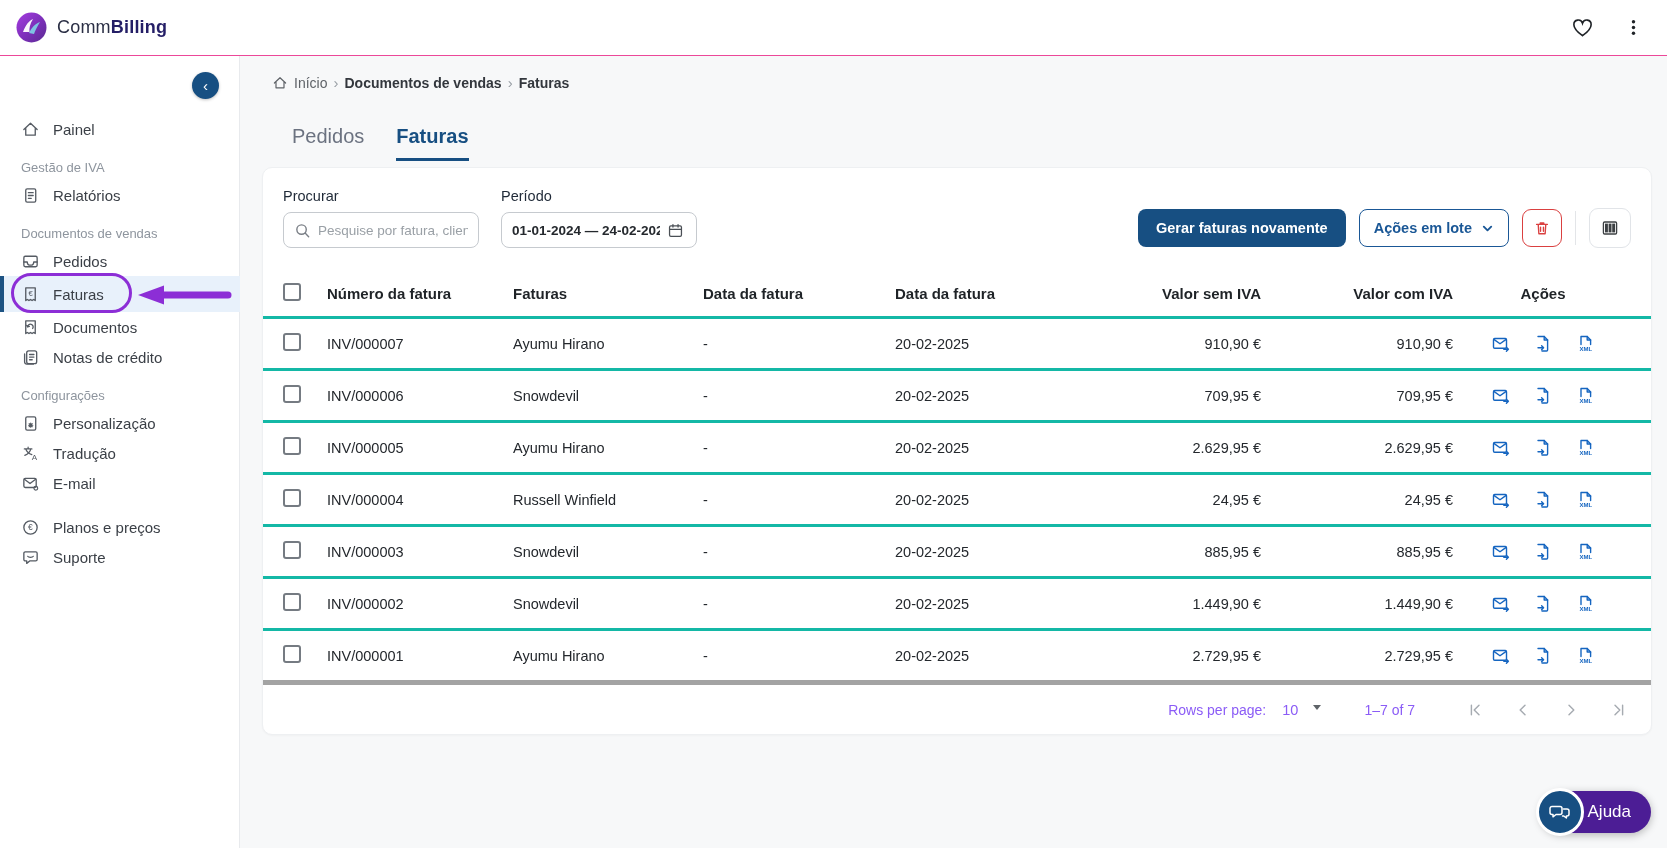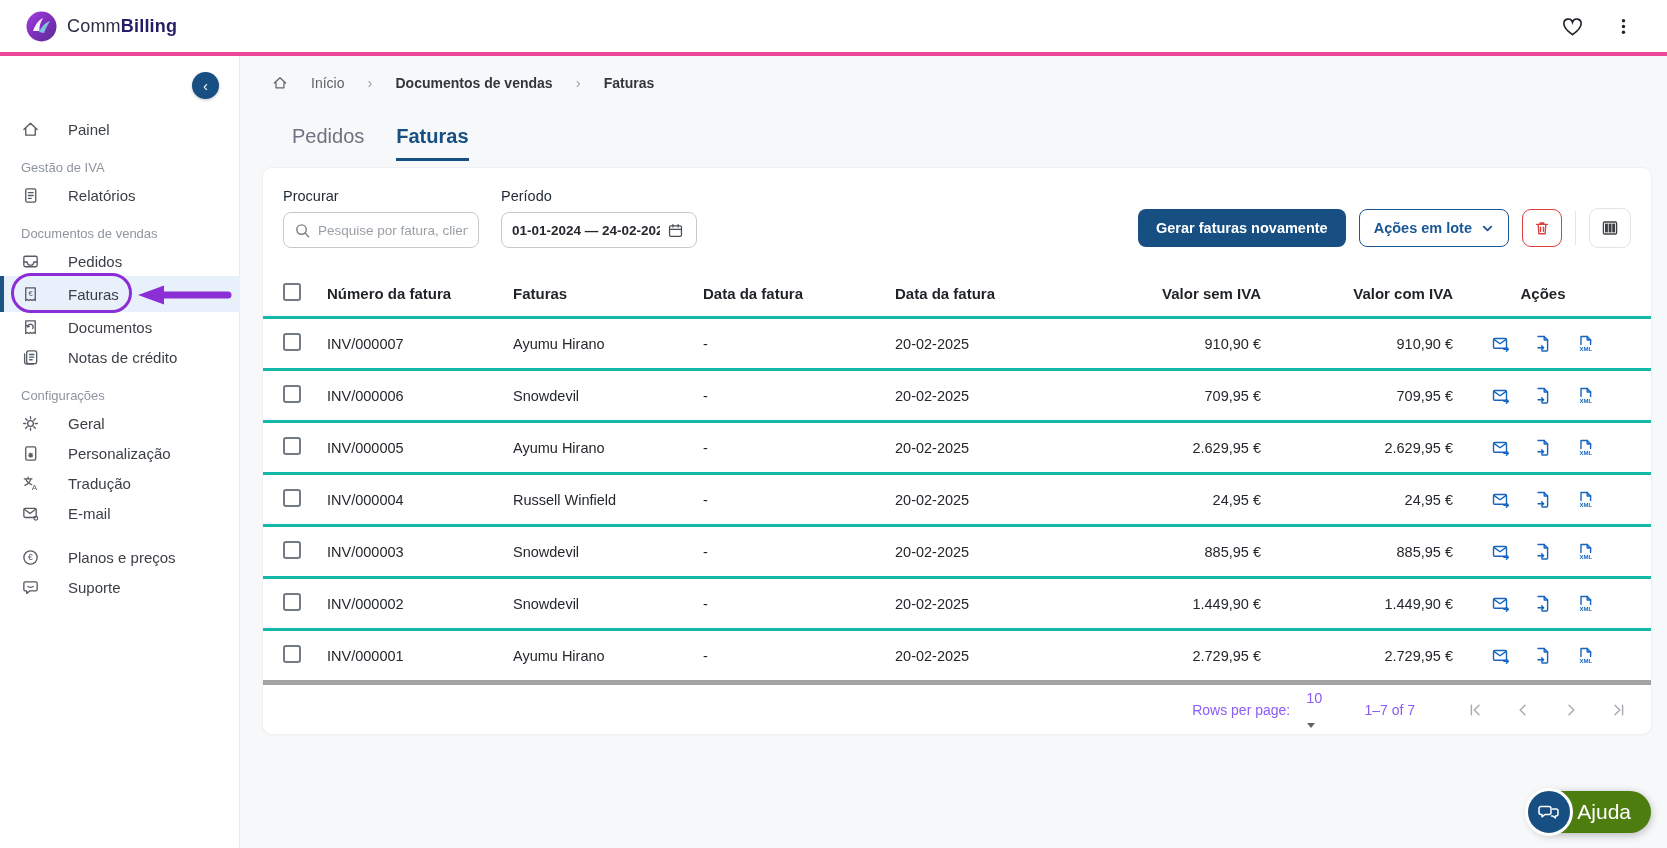--- a/index.html
+++ b/index.html
@@ -5,22 +5,22 @@
   * { margin:0; padding:0; box-sizing:border-box; }
   html,body { width:1667px; height:848px; }
   body {
     font-family:"Liberation Sans","DejaVu Sans",sans-serif;
     background:#f7f8f9; color:#24282d; overflow:hidden; position:relative;
   }
   svg { display:block; }
 
   
   .topbar {
-    height:56px; background:#fff; border-bottom:4px solid #ec4899;
-    display:flex; align-items:center; padding:0 26px;
+    height:56px; background:#fff; border-bottom:1px solid #ec4899;
+    display:flex; align-items:center; padding:0 16px;
   }
   .brand { display:flex; align-items:center; gap:10px; }
   .brand-text { font-size:18px; letter-spacing:.2px; color:#2b2f45; }
   .brand-text b { color:#241e66; font-weight:800; }
   .topbar-right { margin-left:auto; display:flex; align-items:center; gap:26px; padding-right:6px; }
   .icon-btn { background:none; border:none; cursor:pointer; padding:2px; }
 
   
   .shell { display:flex; height:792px; }
 
@@ -32,39 +32,39 @@
   .collapse-btn {
     position:absolute; top:16px; right:20px; width:27px; height:27px;
     border-radius:50%; background:#174f82; color:#fff; border:none;
     font-size:15px; line-height:25px; cursor:pointer; box-shadow:0 1px 3px rgba(0,0,0,.25);
   }
   .nav { margin-top:52px; display:flex; flex-direction:column; }
   .nav-heading {
     font-size:13px; color:#8e959e; margin:16px 0 5px 21px; font-weight:400;
   }
   .nav-item {
-    height:30px; display:flex; align-items:center; gap:28px;
+    height:30px; display:flex; align-items:center; gap:13px;
     padding-left:21px; font-size:15px; color:#3a3f46; cursor:pointer;
     position:relative; border-left:4px solid transparent; margin-left:-4px;
     left:4px; width:240px;
   }
   .nav-item { margin-left:0; left:0; border-left:4px solid transparent; padding-left:17px; }
   .nav-item .nicon { color:#555b63; flex:none; }
   .nav-item.active { background:#e8f1fb; border-left-color:#1d5383; height:36px; }
   .nav-gap { height:14px; }
   
   .ann-rect {
     position:absolute; left:7px; top:-3px; width:121px; height:40px;
     border:3.5px solid #8c2ed6; border-radius:20px; pointer-events:none;
   }
   .ann-arrow { position:absolute; left:130px; top:8px; pointer-events:none; }
 
   
   .main { flex:1; padding:18px 15px 0 22px; position:relative; }
-  .breadcrumb { display:flex; align-items:center; gap:23px; font-size:14px; color:#5f6368; padding-left:10px; }
+  .breadcrumb { display:flex; align-items:center; gap:6px; font-size:14px; color:#5f6368; padding-left:10px; }
   .crumb-strong { color:#33373d; font-weight:700; }
   .crumb-sep { color:#9aa0a6; font-size:15px; }
   .crumb-link { cursor:pointer; }
 
   .tabs { display:flex; gap:32px; margin-top:34px; padding-left:30px; }
   .tab { font-size:20px; color:#6b7280; padding-bottom:10px; cursor:pointer; border-bottom:3px solid transparent; }
   .tab.active { color:#174f82; font-weight:700; border-bottom-color:#174f82; }
 
   .card {
     background:#fff; border-radius:10px; margin-top:6px;
@@ -128,30 +128,30 @@
     background:#fff; display:inline-block; cursor:pointer;
   }
   .action-icon { cursor:pointer; color:#1565c0; background:none; border:none; padding:0; }
 
   
   .pagination {
     height:54px; border-top:5px solid #a3a3a3; display:flex; align-items:center;
     justify-content:flex-end; gap:0; padding-right:22px; font-size:14px; color:#8b5cf6;
   }
   .rpp-label { margin-right:16px; }
-  .rpp-value { display:flex; align-items:flex-start; gap:14px; cursor:pointer; margin-right:42px; font-size:14.5px;flex-direction:column; }
+  .rpp-value { display:flex; align-items:flex-start; gap:14px; cursor:pointer; margin-right:42px; font-size:14.5px; }
   .range { margin-right:50px; }
   .pg-btns { display:flex; align-items:center; gap:28px; }
   .pg-btn { background:none; border:none; color:#a6abb1; cursor:default; padding:2px; }
 
   
   .help-btn {
     position:absolute; right:16px; bottom:15px; height:42px;
-    background:#4d7c0f; border:none; border-radius:22px; color:#fff;
-    display:flex; align-items:center; padding:0 20px 0 48px; font-size:21px;
+    background:#4c1d95; border:none; border-radius:22px; color:#fff;
+    display:flex; align-items:center; padding:0 20px 0 48px; font-size:17px;
     font-family:inherit; cursor:pointer; box-shadow:0 2px 8px rgba(0,0,0,.28);
   }
   .help-bubble {
     position:absolute; left:-4px; top:-3px; width:48px; height:48px; border-radius:50%;
     background:#174f82; border:3px solid #fff; display:flex; align-items:center; justify-content:center;
   }
 </style>
 </head>
 <body>
 
@@ -254,29 +254,20 @@
           <svg width="19" height="19" viewBox="0 0 20 20" fill="none" stroke="currentColor" stroke-width="1.4" stroke-linecap="round" stroke-linejoin="round">
               <rect x="6" y="3" width="10.5" height="13.5" rx="2"></rect>
               <path d="M3.8 6.2 v8.6 a2.2 2.2 0 0 0 2.2 2.2 h7"></path>
               <path d="M9 6.8 h4.6 M9 9.6 h4.6 M9 12.4 h2.8"></path>
             </svg>
         </span>
         <span>Notas de crédito</span>
       </div>
 
       <div class="nav-heading">Configurações</div>
-      <div class="nav-item">
-        <span class="nicon">
-          <svg width="19" height="19" viewBox="0 0 20 20" fill="none" stroke="currentColor" stroke-width="1.4" stroke-linecap="round">
-              <circle cx="10" cy="10" r="3"></circle>
-              <path d="M10 2.8 v2.2 M10 15 v2.2 M2.8 10 h2.2 M15 10 h2.2 M4.9 4.9 l1.6 1.6 M13.5 13.5 l1.6 1.6 M15.1 4.9 l-1.6 1.6 M6.5 13.5 l-1.6 1.6"></path>
-            </svg>
-        </span>
-        <span>Geral</span>
-      </div>
       <div class="nav-item">
         <span class="nicon">
           <svg width="19" height="19" viewBox="0 0 20 20" fill="none" stroke="currentColor" stroke-width="1.4" stroke-linecap="round" stroke-linejoin="round">
               <rect x="5" y="3" width="10.5" height="14" rx="1.5"></rect>
               <path d="M10.2 9.6 v4.4 M8 11.8 h4.4 M8.6 10.2 l3.2 3.2 M11.8 10.2 l-3.2 3.2" stroke-width="1.2"></path>
             </svg>
         </span>
         <span>Personalização</span>
       </div>
       <div class="nav-item">

